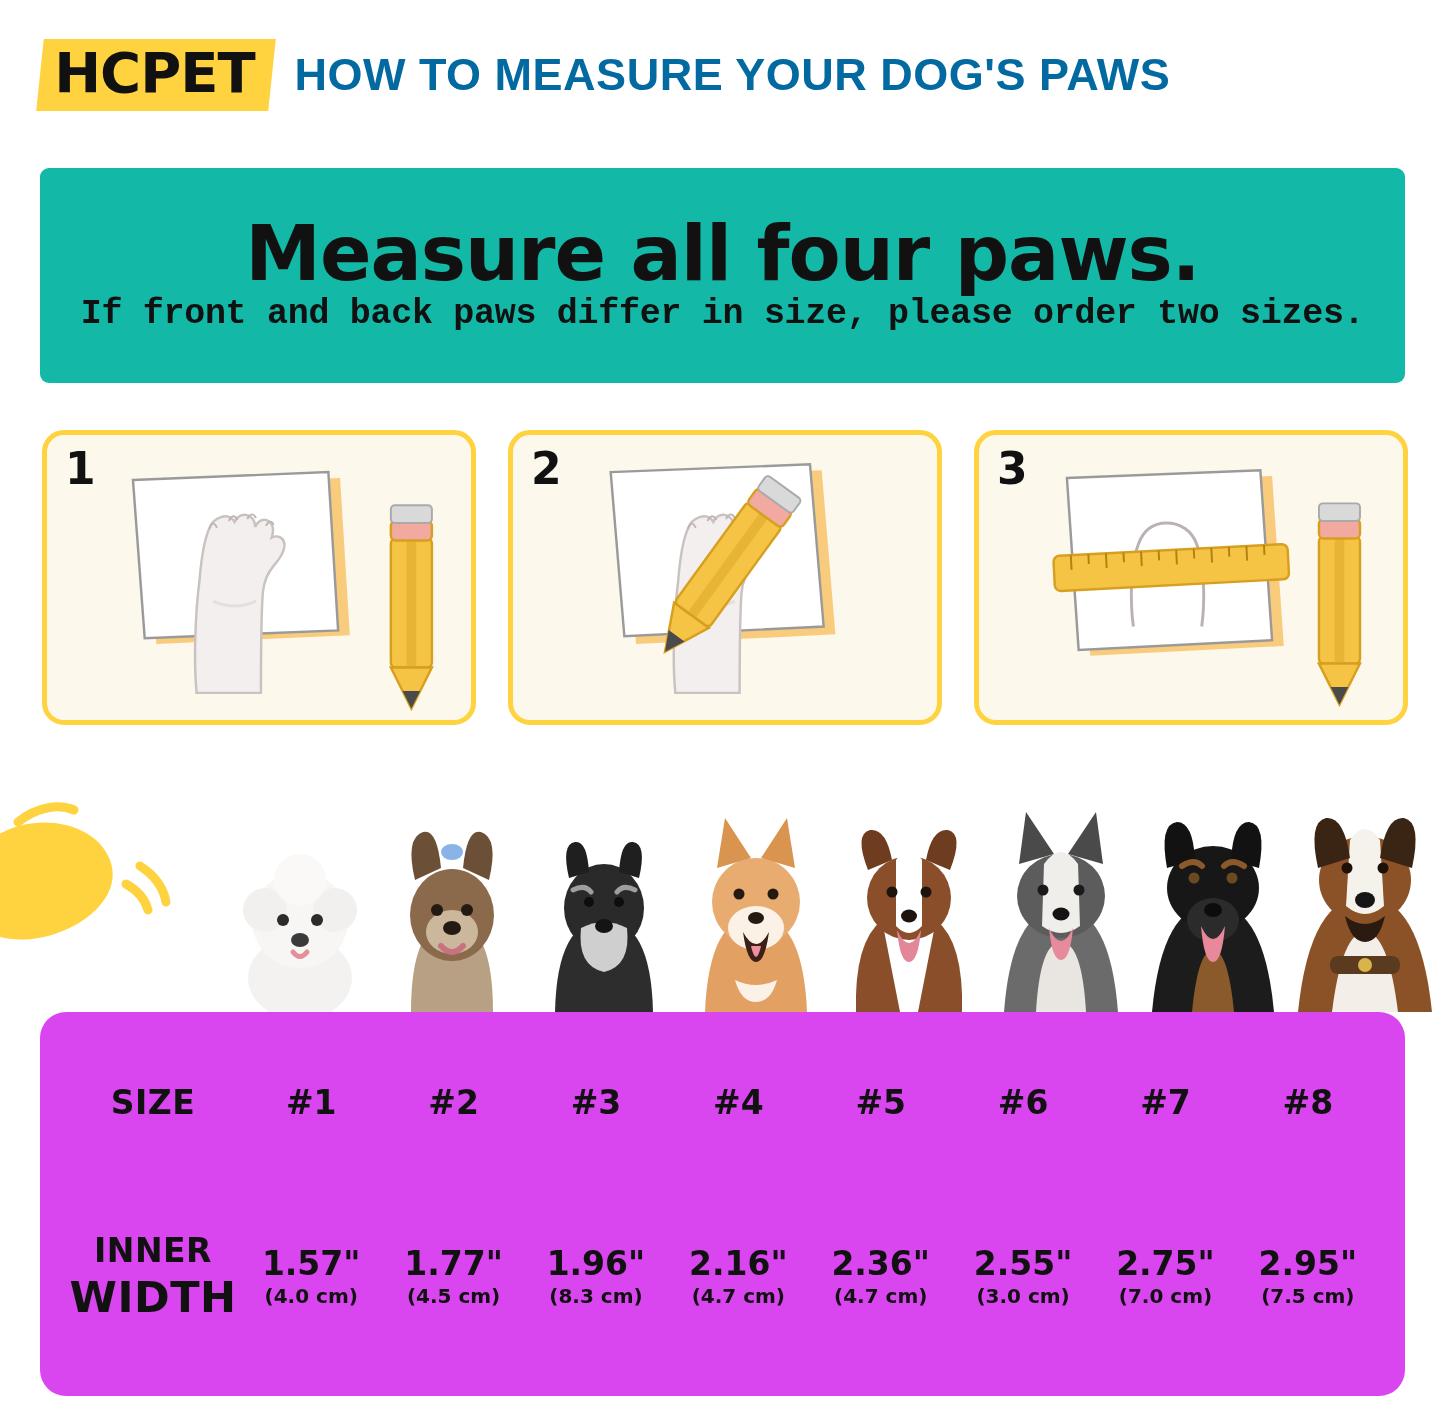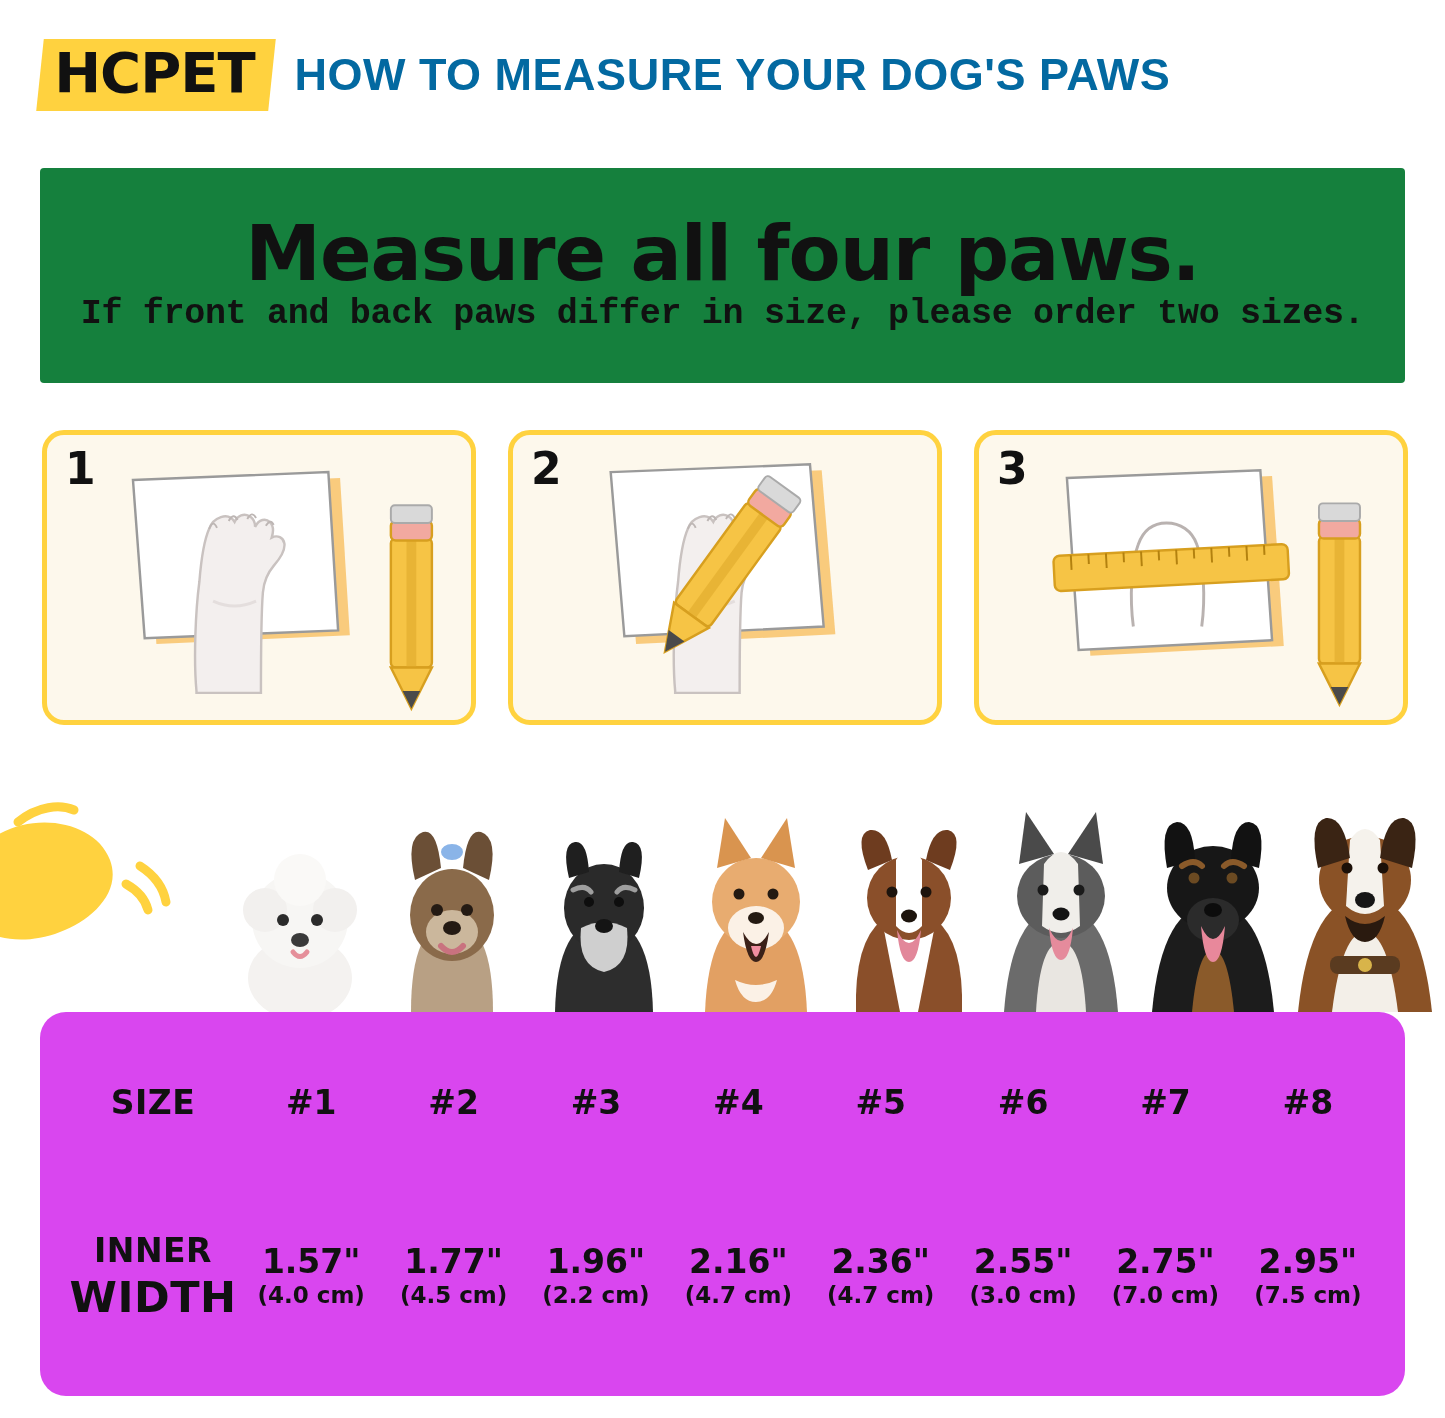--- a/index.html
+++ b/index.html
@@ -52,22 +52,22 @@
     white-space: nowrap;
   }
 
   
   .measure-banner {
     position: absolute;
     top: 168px;
     left: 40px;
     width: 1365px;
     height: 215px;
-    background: #15803d;
-    border-radius: 4px;
+    background: #14b8a6;
+    border-radius: 9px;
     box-sizing: border-box;
     padding: 24px 30px 20px 30px;
     text-align: center;
   }
   .measure-title {
     font-family: "DejaVu Sans", sans-serif;
     font-weight: bold;
     font-size: 76px;
     line-height: 1.05;
     color: #111111;
@@ -188,21 +188,21 @@
     font-size: 33px;
   }
   .in-cell {
     font-family: "DejaVu Sans", sans-serif;
     font-weight: bold;
     font-size: 33px;
     line-height: 1.12;
   }
   .in-cell .cm {
     display: block;
-    font-size: 23px;
+    font-size: 20px;
     font-weight: bold;
     margin-top: 2px;
   }
   .wt-cell {
     font-family: "DejaVu Sans", sans-serif;
     font-weight: bold;
     font-size: 33px;
   }
   tr.hdr-row { height: 86px; }
   tr.width-row { height: 120px; }
@@ -498,21 +498,21 @@
       <td class="in-cell">
         <span>1.57"</span>
         <span class="cm">(4.0 cm)</span>
       </td>
       <td class="in-cell">
         <span>1.77"</span>
         <span class="cm">(4.5 cm)</span>
       </td>
       <td class="in-cell">
         <span>1.96"</span>
-        <span class="cm">(2.2 cm)</span>
+        <span class="cm">(8.3 cm)</span>
       </td>
       <td class="in-cell">
         <span>2.16"</span>
         <span class="cm">(4.7 cm)</span>
       </td>
       <td class="in-cell">
         <span>2.36"</span>
         <span class="cm">(4.7 cm)</span>
       </td>
       <td class="in-cell">

